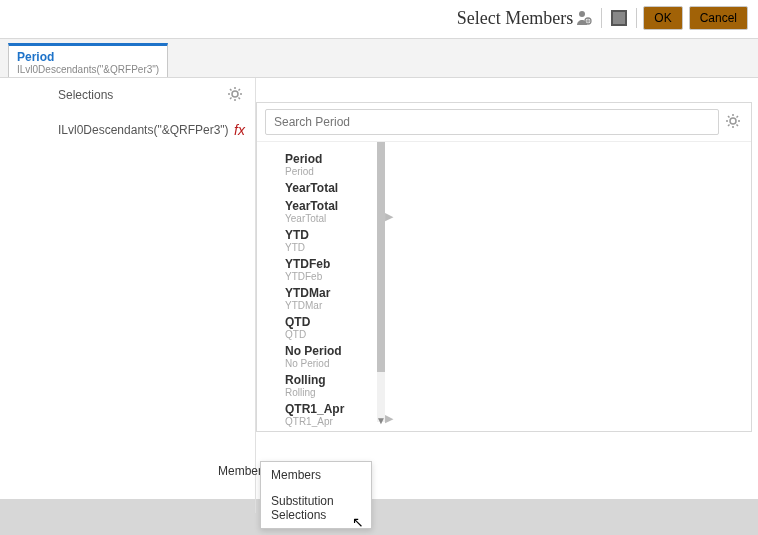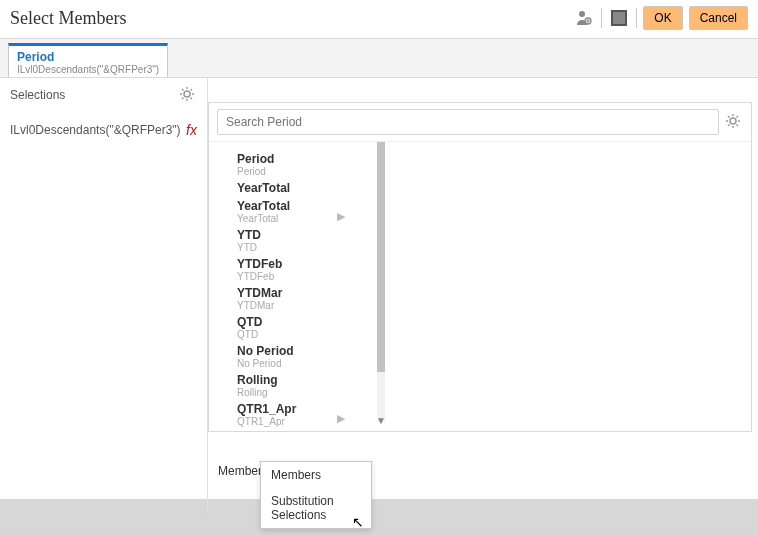--- a/index.html
+++ b/index.html
@@ -1,34 +1,34 @@
 <!DOCTYPE html>
 <html><head>
 <meta charset="utf-8">
 <style>
   * { box-sizing: border-box; margin: 0; padding: 0; }
   body { font-family: Arial, Helvetica, sans-serif; font-size: 12px; color: #333; background: #fff; width: 758px; height: 535px; overflow: hidden; position: relative; }
 
   
-  .header { display: flex; align-items: center; justify-content: space-between; padding: 6px 10px 8px 10px; border-bottom: 1px solid #d9d9d9; }
+  .header { display: flex; align-items: center; justify-content: flex-end; padding: 6px 10px 8px 10px; border-bottom: 1px solid #d9d9d9; }
   .header-title { font-family: Georgia, serif; font-size: 18px; color: #333; font-weight: 400; }
   .header-actions { display: flex; align-items: center; gap: 6px; }
   .icon-btn { width: 22px; height: 22px; display: flex; align-items: center; justify-content: center; cursor: pointer; color: #555; }
   .square-icon { width: 16px; height: 16px; border: 2px solid #555; background: #888; }
-  .btn { background: #fdba74; border: 1px solid #c8c8c8; padding: 4px 10px; font-size: 12px; cursor: pointer; border-radius: 2px; }
+  .btn { background: #a16207; border: 1px solid #c8c8c8; padding: 4px 10px; font-size: 12px; cursor: pointer; border-radius: 2px; }
   .divider-v { width: 1px; height: 20px; background: #ccc; }
 
   
   .tab-row { background: #f3f3f3; border-bottom: 1px solid #d9d9d9; padding: 0 8px; display:flex; }
   .tab { background: #fff; border: 1px solid #c8c8c8; border-bottom: none; border-top: 3px solid #1e73c9; min-width: 140px; padding: 4px 8px 2px 8px; margin-top: 4px; }
   .tab-title { color: #1e73c9; font-weight: bold; font-size: 12px; }
   .tab-sub { color: #888; font-size: 10px; }
 
   
-  .body-row { display: flex; height: calc(100% - 100px); }
+  .body-row { display: flex; height: calc(100% - 100px); padding-left: 48px; }
   .left-pane { width: 208px; border-right: 1px solid #e0e0e0; }
   .right-pane { flex: 1; display: flex; flex-direction: column; position: relative; }
 
   .pane-header { display: flex; align-items: center; justify-content: space-between; padding: 8px 10px; color: #555; }
   .pane-header .gear { color: #999; cursor: pointer; }
 
   .selection-item { display: flex; justify-content: space-between; align-items: center; padding: 10px 10px; color: #555; }
   .fx { font-style: italic; color: #b91c1c; font-size: 14px; text-align: right; }
 
   .search-row { display: flex; align-items: center; padding: 6px 8px; gap: 6px; border-bottom: 1px solid #eee;}

